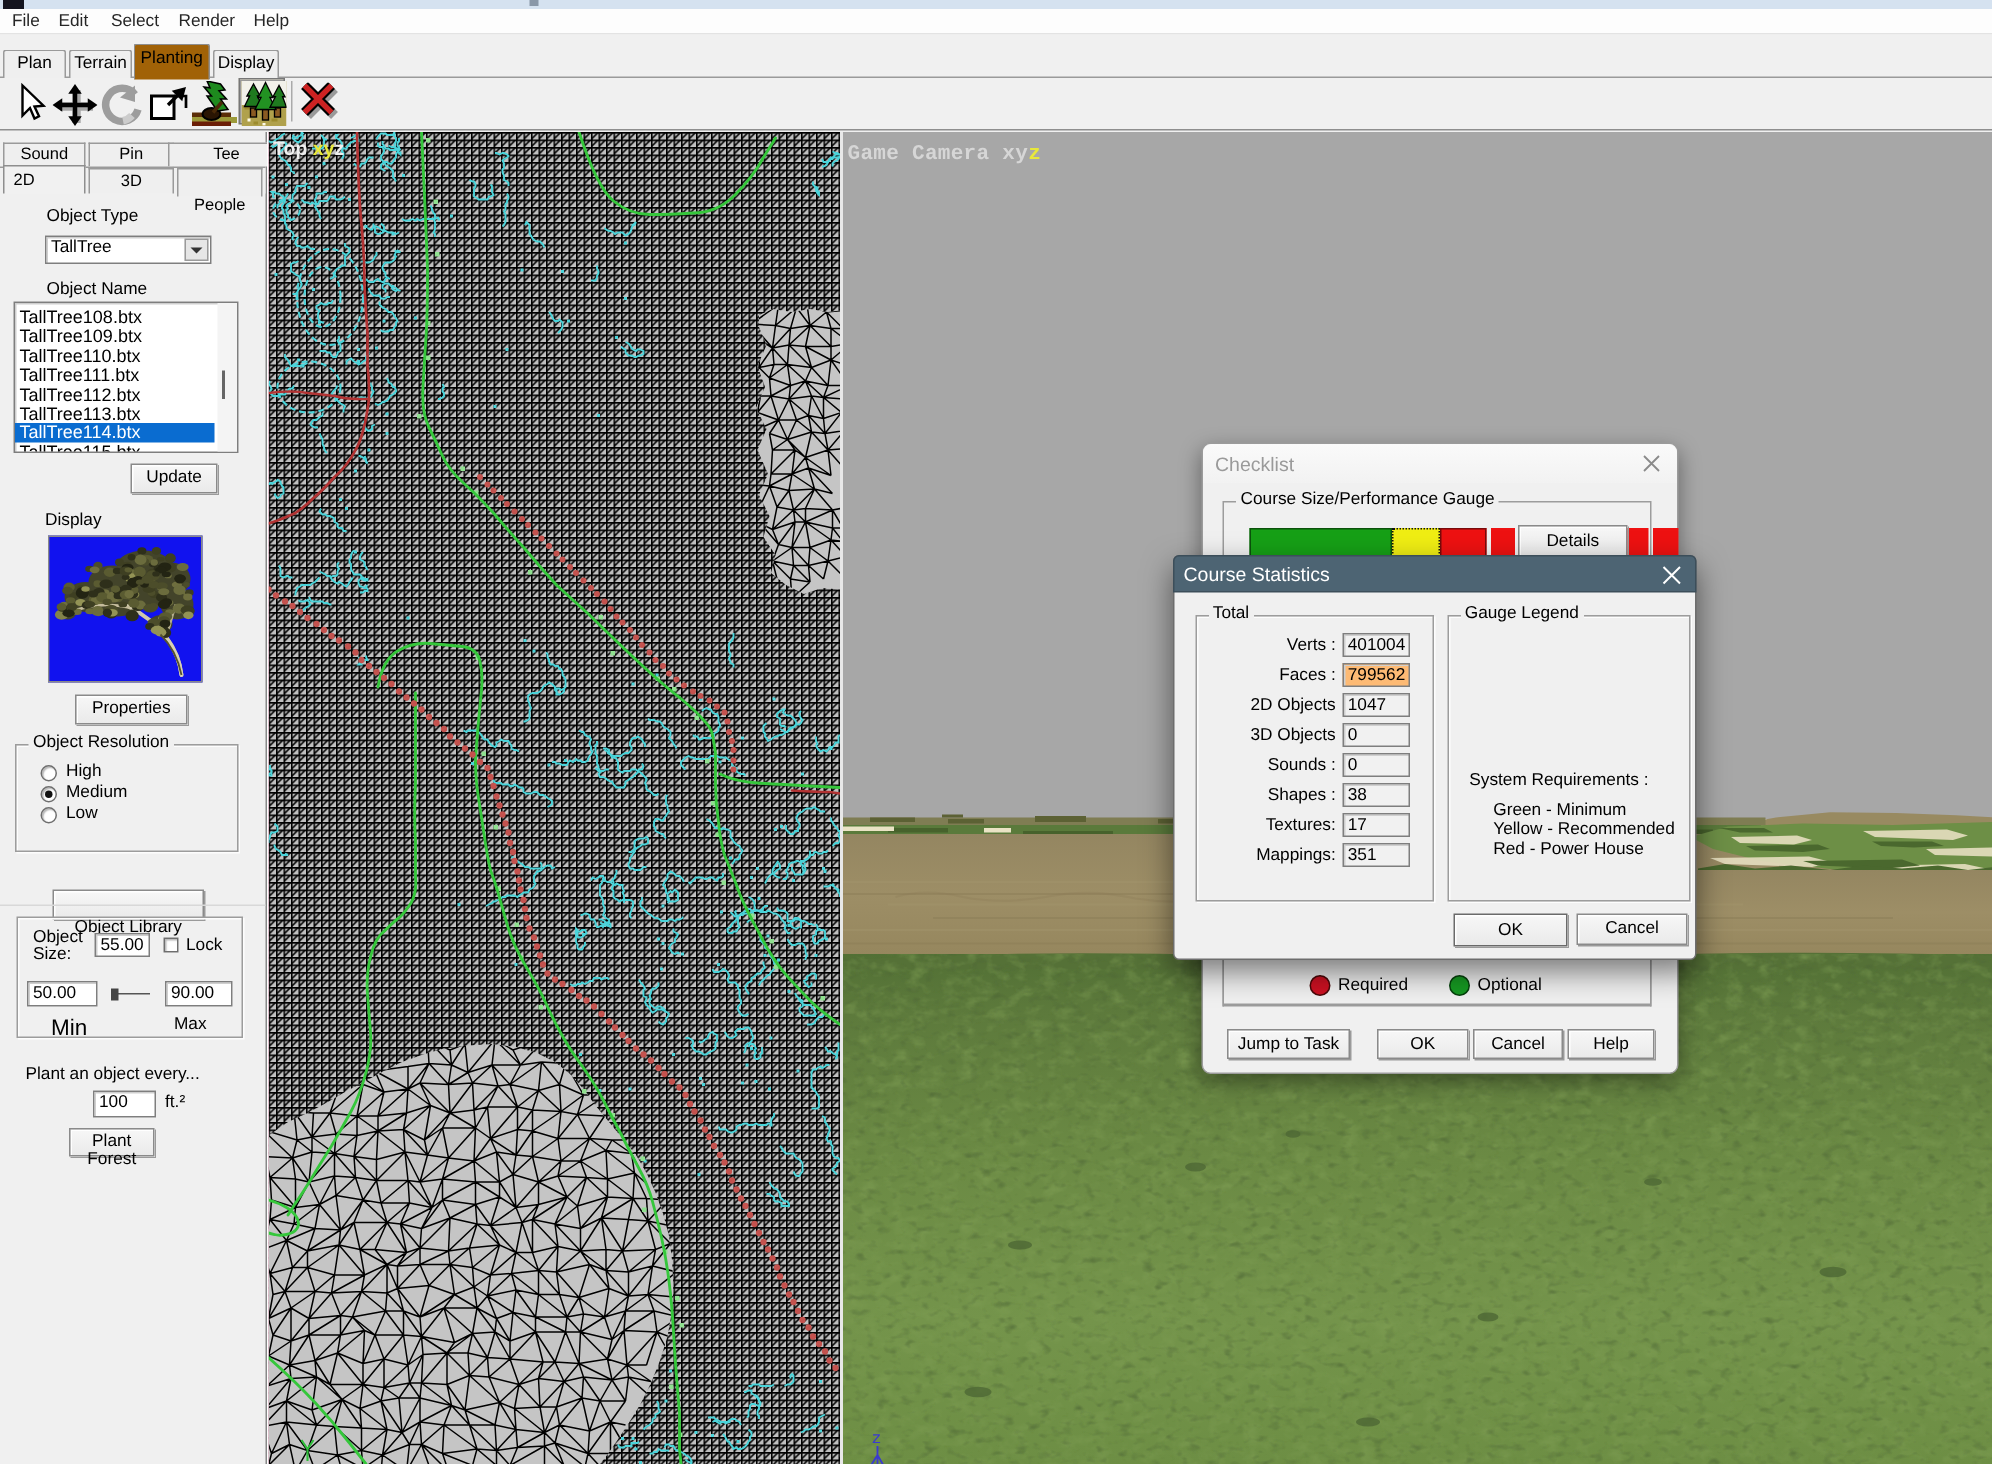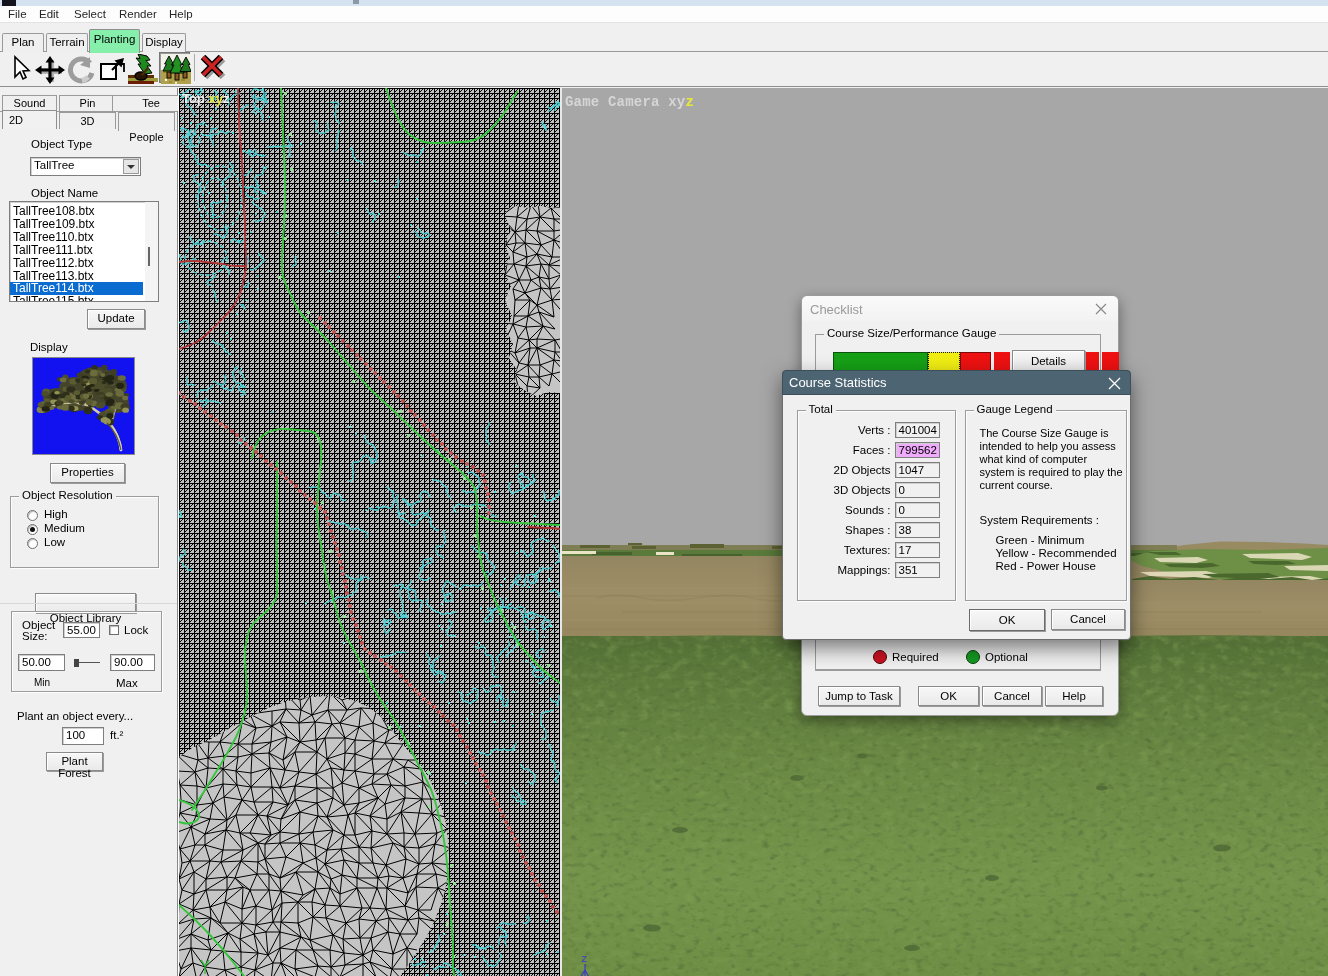--- a/index.html
+++ b/index.html
@@ -20,21 +20,21 @@
 <div class="abs" style="left:8px;top:8px;font-size:11.5px;color:#262626">File</div>
 <div class="abs" style="left:39px;top:8px;font-size:11.5px;color:#262626">Edit</div>
 <div class="abs" style="left:74px;top:8px;font-size:11.5px;color:#262626">Select</div>
 <div class="abs" style="left:119px;top:8px;font-size:11.5px;color:#262626">Render</div>
 <div class="abs" style="left:169px;top:8px;font-size:11.5px;color:#262626">Help</div>
 
 <div class="abs" style="left:0;top:23px;width:1328px;height:29px;background:#f0f0f0"></div>
 <div class="abs" style="left:0;top:51px;width:1328px;height:1px;background:#9a9a9a"></div>
 <div class="tab" style="left:2px;top:33px;width:42px;height:19px;padding-top:2px">Plan</div>
 <div class="tab" style="left:46px;top:33px;width:42px;height:19px;padding-top:2px">Terrain</div>
-<div class="tab" style="left:89px;top:29px;width:51px;height:24px;background:#86efac;border-color:#8e8e8e;padding-top:3px;z-index:3">Planting</div>
+<div class="tab" style="left:89px;top:29px;width:51px;height:24px;background:#a16207;border-color:#8e8e8e;padding-top:3px;z-index:3">Planting</div>
 <div class="tab" style="left:142px;top:33px;width:44px;height:19px;padding-top:2px">Display</div>
 
 <div class="abs" style="left:0;top:52px;width:1328px;height:35px;background:#f0f0f0;border-bottom:1px solid #8e8e8e"></div>
 <div class="abs" style="left:8px;top:55px"><svg width="26" height="28" viewBox="0 0 26 28">
       <path d="M7,2 L7,22 L12,17 L15,24 L18,22.5 L15,16 L21,15.5 Z" fill="#fff" stroke="#000" stroke-width="1.6"></path>
     </svg></div>
 <div class="abs" style="left:35px;top:56px"><svg width="30" height="28" viewBox="0 0 30 28">
       <g stroke="#a8a8a8" stroke-width="5.6" fill="none">
         <path d="M16,4 V26 M5,15 H27"></path>
       </g>
@@ -306,21 +306,21 @@
 <div class="abs" style="left:0px;top:603px;width:177px;height:1px;background:#d8d8d8"></div>
 <div class="gb" style="left:11px;top:611px;width:151px;height:81px">
 <div style="position:absolute;left:10px;top:8px;font-size:11.5px;line-height:11px">Object<br>Size:</div>
 <div class="fld" style="left:51px;top:10px;width:37px;height:16px;font-size:11.5px">55.00</div>
 <div style="position:absolute;left:97px;top:13px;width:10px;height:10px;background:#fff;border:1px solid #6e6e6e;box-shadow:inset 1px 1px 1px #b8b8b8"></div>
 <div style="position:absolute;left:112px;top:12px;font-size:11.5px">Lock</div>
 <div class="fld" style="left:6px;top:42px;width:47px;height:17px;font-size:11.5px">50.00</div>
 <div style="position:absolute;left:62px;top:50px;width:26px;height:1px;background:#555"></div>
 <div style="position:absolute;left:62px;top:47px;width:5px;height:8px;background:#444"></div>
 <div class="fld" style="left:98px;top:42px;width:45px;height:17px;font-size:11.5px">90.00</div>
-<div style="position:absolute;left:22px;top:65px;font-size:10px">Min</div>
+<div style="position:absolute;left:22px;top:65px;font-size:15px">Min</div>
 <div style="position:absolute;left:104px;top:65px;font-size:11.5px">Max</div>
 </div>
 <div class="abs" style="left:17px;top:710px;font-size:11.5px">Plant an object every...</div>
 <div class="fld" style="left:62px;top:727px;width:42px;height:18px;font-size:11.5px">100</div>
 <div class="abs" style="left:110px;top:729px;font-size:11.5px">ft.²</div>
 <div class="btn" style="left:46px;top:752px;width:57px;height:19px;padding-top:2px">Plant Forest</div>
 
 <div class="abs" style="left:179px;top:88px;width:381px;height:888px;background:#be185d">
     <svg width="381" height="888" viewBox="0 0 381 888" style="display:block">
 <defs>
@@ -957,35 +957,34 @@
 <div style="position:absolute;left:-1px;top:-1px;width:349px;height:25px;background:#4d6473;border-radius:4px 4px 0 0;border:1px solid #3c4e5a"></div>
 <div style="position:absolute;left:6px;top:4px;font-size:13px;color:#fff">Course Statistics</div>
 <svg style="position:absolute;right:9px;top:6px" width="13" height="13" viewBox="0 0 13 13">
       <path d="M1,1 L12,12 M12,1 L1,12" stroke="#fff" stroke-width="1.3"></path>
     </svg>
 <div class="gb" style="left:13.5px;top:39px;width:159px;height:191px">
       <span>Total</span>
 <div style="position:absolute;right:64px;top:13px;font-size:11.5px">Verts :</div>
       <div class="fld" style="left:97px;top:11px;width:45px;height:16px;background:#f1f1f1">401004</div>
 <div style="position:absolute;right:64px;top:33px;font-size:11.5px">Faces :</div>
-      <div class="fld" style="left:97px;top:31px;width:45px;height:16px;background:#f0abfc">799562</div>
+      <div class="fld" style="left:97px;top:31px;width:45px;height:16px;background:#fdba74">799562</div>
 <div style="position:absolute;right:64px;top:53px;font-size:11.5px">2D Objects</div>
       <div class="fld" style="left:97px;top:51px;width:45px;height:16px;background:#f1f1f1">1047</div>
 <div style="position:absolute;right:64px;top:73px;font-size:11.5px">3D Objects</div>
       <div class="fld" style="left:97px;top:71px;width:45px;height:16px;background:#f1f1f1">0</div>
 <div style="position:absolute;right:64px;top:93px;font-size:11.5px">Sounds :</div>
       <div class="fld" style="left:97px;top:91px;width:45px;height:16px;background:#f1f1f1">0</div>
 <div style="position:absolute;right:64px;top:113px;font-size:11.5px">Shapes :</div>
       <div class="fld" style="left:97px;top:111px;width:45px;height:16px;background:#f1f1f1">38</div>
 <div style="position:absolute;right:64px;top:133px;font-size:11.5px">Textures:</div>
       <div class="fld" style="left:97px;top:131px;width:45px;height:16px;background:#f1f1f1">17</div>
 <div style="position:absolute;right:64px;top:153px;font-size:11.5px">Mappings:</div>
       <div class="fld" style="left:97px;top:151px;width:45px;height:16px;background:#f1f1f1">351</div>
 </div>
 <div class="gb" style="left:181.5px;top:39px;width:162px;height:191px">
       <span>Gauge Legend</span>
-<div style="position:absolute;left:14px;top:16px;width:150px;font-size:11px;line-height:13px;white-space:nowrap">The Course Size Gauge is<br>intended to help you assess<br>what kind of computer<br>system is required to play the<br>current course.</div>
 <div style="position:absolute;left:14px;top:103px;font-size:11.5px">System Requirements :</div>
 <div style="position:absolute;left:30px;top:123px;font-size:11.5px;line-height:13px">Green - Minimum<br>Yellow - Recommended<br>Red - Power House</div>
 </div>
 <div class="btn" style="left:186px;top:238px;width:76px;height:22px;padding-top:4px;border:1px solid #6a6a6a">OK</div>
 <div class="btn" style="left:268px;top:238px;width:74px;height:21px;padding-top:3px">Cancel</div>
 </div>
 
 </body></html>

